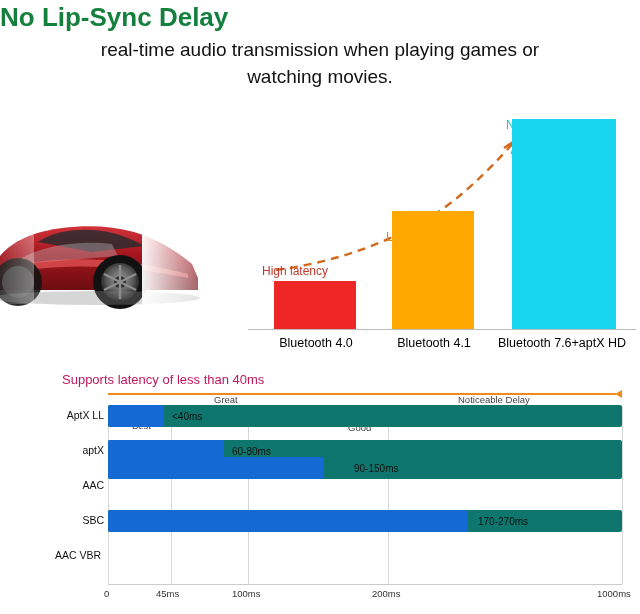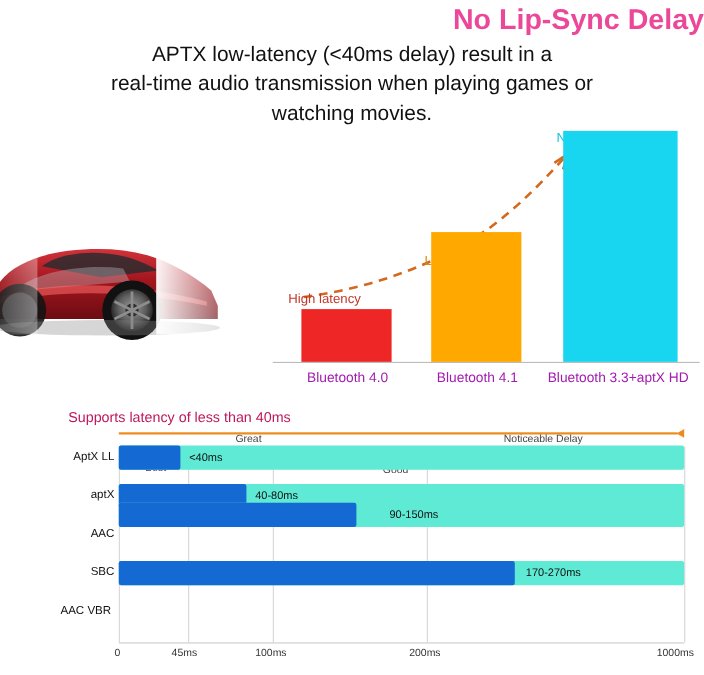--- a/index.html
+++ b/index.html
@@ -1,68 +1,67 @@
 <!DOCTYPE html>
 <html><head>
 <meta charset="utf-8">
 <style>
   html,body{margin:0;padding:0;}
   body{width:640px;height:614px;background:#ffffff;font-family:"Liberation Sans",sans-serif;overflow:hidden;position:relative;}
 
   
   .headline{
-    position:absolute;top:2px;left:0;width:640px;text-align:right;
-    font-size:26px;font-weight:bold;color:#ec4899;letter-spacing:0px;
+    position:absolute;top:2px;left:0;width:640px;text-align:left;
+    font-size:26px;font-weight:bold;color:#15803d;letter-spacing:0px;
   }
   .subtext{
     position:absolute;top:36px;left:0;width:640px;text-align:center;
     font-size:19px;color:#111111;line-height:27px;
   }
 
   
   .car-wrap{position:absolute;left:-8px;top:182px;width:240px;height:145px;}
 
   
   .barchart{position:absolute;left:248px;top:112px;width:388px;height:240px;}
   .bc-axis{position:absolute;left:0;bottom:22px;width:388px;height:1px;background:#bbbbbb;}
   .bar{position:absolute;bottom:23px;}
   .bar-label{
-    position:absolute;bottom:2px;font-size:12.5px;color:#a21caf;text-align:center;
+    position:absolute;bottom:2px;font-size:12.5px;color:#000000;text-align:center;
   }
   .ann{position:absolute;font-size:12px;}
 
   
   .panel{
     position:absolute;left:52px;top:372px;width:578px;height:238px;
   }
   .panel-title{
     position:absolute;left:10px;top:0px;font-size:13px;color:#be185d;
   }
   .scale-label{position:absolute;top:22px;font-size:9.5px;color:#444;}
   .grid-line{position:absolute;top:34px;width:1px;height:178px;background:#d6d6d6;}
   .row{
-    position:absolute;left:56px;height:22px;background:#5eead4;border-radius:2px;
+    position:absolute;left:56px;height:22px;background:#0f766e;border-radius:2px;
   }
   .row-fill{position:absolute;left:0;top:0;height:22px;background:#1469d2;border-radius:2px;}
   .row-name{
     position:absolute;left:0;width:52px;text-align:right;font-size:10.5px;color:#111;
   }
   .row-value{position:absolute;font-size:10px;color:#111;}
   .axis-line{position:absolute;left:56px;top:212px;width:514px;height:1px;background:#cccccc;}
   .axis-tick{position:absolute;top:216px;font-size:9.5px;color:#333;}
   .arrow-head{position:absolute;top:18px;width:0;height:0;
      border-top:4px solid transparent;border-bottom:4px solid transparent;border-right:7px solid #ef8a1c;}
   .arrow-line{position:absolute;top:21px;height:2px;background:#ef8a1c;}
 </style>
 </head>
 <body>
 
 <div class="headline">No Lip-Sync Delay</div>
 <div class="subtext">
-  <div>APTX low-latency (&lt;40ms delay) result in a</div>
   <div>real-time audio transmission when playing games or</div>
   <div>watching movies.</div>
 </div>
 
 <div class="car-wrap">
   <svg width="240" height="145" viewBox="0 0 240 145">
     <defs>
       <linearGradient id="carBody" x1="0" y1="0" x2="0" y2="1">
         <stop offset="0%" stop-color="#d1333a"></stop>
         <stop offset="45%" stop-color="#a3151d"></stop>
@@ -120,21 +119,21 @@
   <div class="ann" style="left:258px;top:6px;color:#17c3d8;">No Latency+HD</div>
 
   <div class="bar" style="left:26px;width:82px;height:48px;background:#ef2626;"></div>
   <div class="bar" style="left:144px;width:82px;height:118px;background:#ffa800;"></div>
   <div class="bar" style="left:264px;width:104px;height:210px;background:#19d6f0;"></div>
 
   <div class="bc-axis"></div>
 
   <div class="bar-label" style="left:8px;width:120px;">Bluetooth 4.0</div>
   <div class="bar-label" style="left:128px;width:116px;">Bluetooth 4.1</div>
-  <div class="bar-label" style="left:240px;width:148px;">Bluetooth 3.3+aptX HD</div>
+  <div class="bar-label" style="left:240px;width:148px;">Bluetooth 7.6+aptX HD</div>
 </div>
 
 <div class="panel">
 
   <div class="panel-title">Supports latency of less than 40ms</div>
 
   <div class="arrow-line" style="left:56px;width:508px;"></div>
   <div class="arrow-head" style="left:563px;"></div>
 
   <div class="scale-label" style="left:80px;margin-top:26px;">Best</div>
@@ -150,21 +149,21 @@
 
   <div class="row-name" style="top:37px;">AptX LL</div>
   <div class="row" style="top:33px;width:514px;">
     <div class="row-fill" style="width:56px;"></div>
     <div class="row-value" style="left:64px;top:6px;">&lt;40ms</div>
   </div>
 
   <div class="row-name" style="top:72px;">aptX</div>
   <div class="row" style="top:68px;width:514px;">
     <div class="row-fill" style="width:116px;"></div>
-    <div class="row-value" style="left:124px;top:6px;">40-80ms</div>
+    <div class="row-value" style="left:124px;top:6px;">60-80ms</div>
   </div>
 
   <div class="row-name" style="top:107px;">AAC</div>
   <div class="row" style="top:85px;width:514px;">
     <div class="row-fill" style="width:216px;"></div>
     <div class="row-value" style="left:246px;top:6px;">90-150ms</div>
   </div>
 
   <div class="row-name" style="top:142px;">SBC</div>
   <div class="row" style="top:138px;width:514px;">

